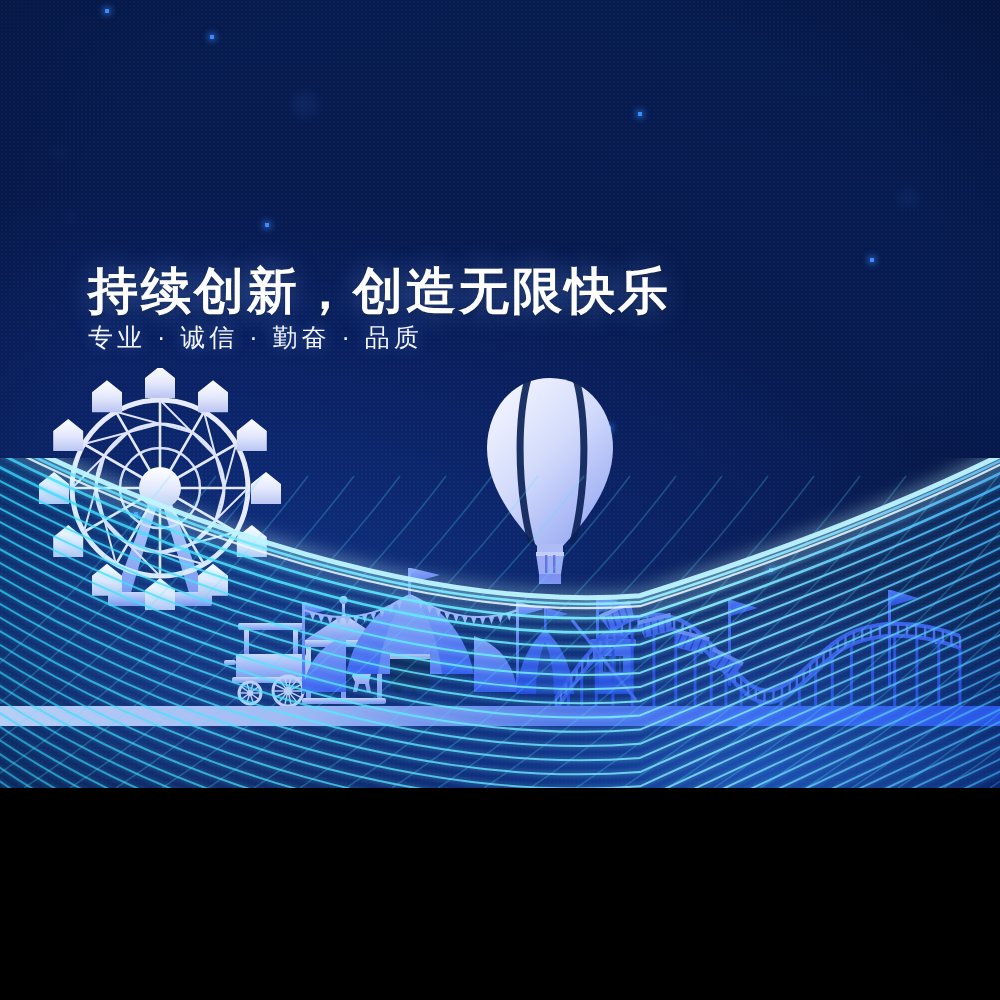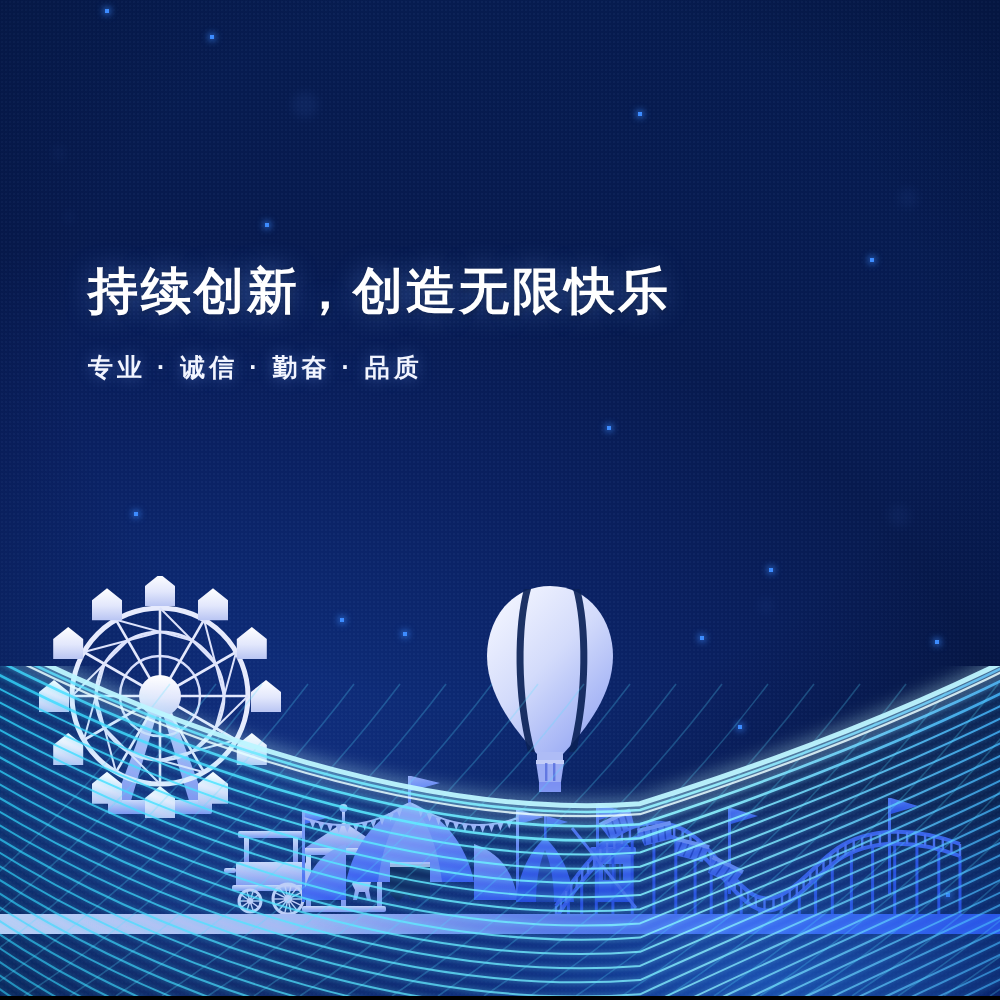--- a/index.html
+++ b/index.html
@@ -1,19 +1,19 @@
 <!DOCTYPE html>
 <html><head>
 <meta charset="utf-8">
 <title>Amusement Park Banner</title>
 <style>
   html,body{margin:0;padding:0;background:#000;}
   #stage{
     position:relative;
-    width:1000px;height:996px;
+    width:1000px;height:788px;
     overflow:hidden;
     font-family:"Liberation Sans","DejaVu Sans",sans-serif;
     background:#0369a1;
   }
   
   .bg-base{
     position:absolute;inset:0;
     background:
       radial-gradient(140% 110% at 18% 92%, #1b3fa8 0%, #0d2a74 26%, #0a2060 44%, #071a4e 62%, #05154300 100%),
       radial-gradient(120% 95% at 88% 96%, #1742c4 0%, #0e2d86 30%, #07205c 55%, #04163f00 100%),
@@ -36,22 +36,21 @@
             box-shadow:0 0 6px 2px rgba(60,140,255,.55);}
 
   
   .copy{position:absolute;left:88px;top:262px;z-index:40;}
   .headline{
     font-size:50px;font-weight:700;color:#ffffff;letter-spacing:3px;
     line-height:1.18;white-space:nowrap;
     text-shadow:0 0 26px rgba(120,170,255,.45),0 2px 6px rgba(0,0,0,.35);
   }
   .subline{
-    margin-top:30px;
-    font-size:25px;font-weight:700;color:#f2f5ff;letter-spacing:4px;
+    font-size:25px;font-weight:400;color:#f2f5ff;letter-spacing:4px;
     white-space:nowrap;
     text-shadow:0 0 16px rgba(120,170,255,.40);
   }
 
   
   .scene{position:absolute;left:0;bottom:0;width:1000px;height:420px;z-index:20;}
   .waves{position:absolute;left:0;bottom:0;width:1000px;height:330px;z-index:30;}
   .glow-sheet{
     position:absolute;left:-40px;bottom:-60px;width:1120px;height:340px;z-index:25;
     background:radial-gradient(60% 80% at 72% 78%, rgba(30,110,255,.55) 0%, rgba(20,70,210,.30) 38%, rgba(10,40,140,0) 72%);

